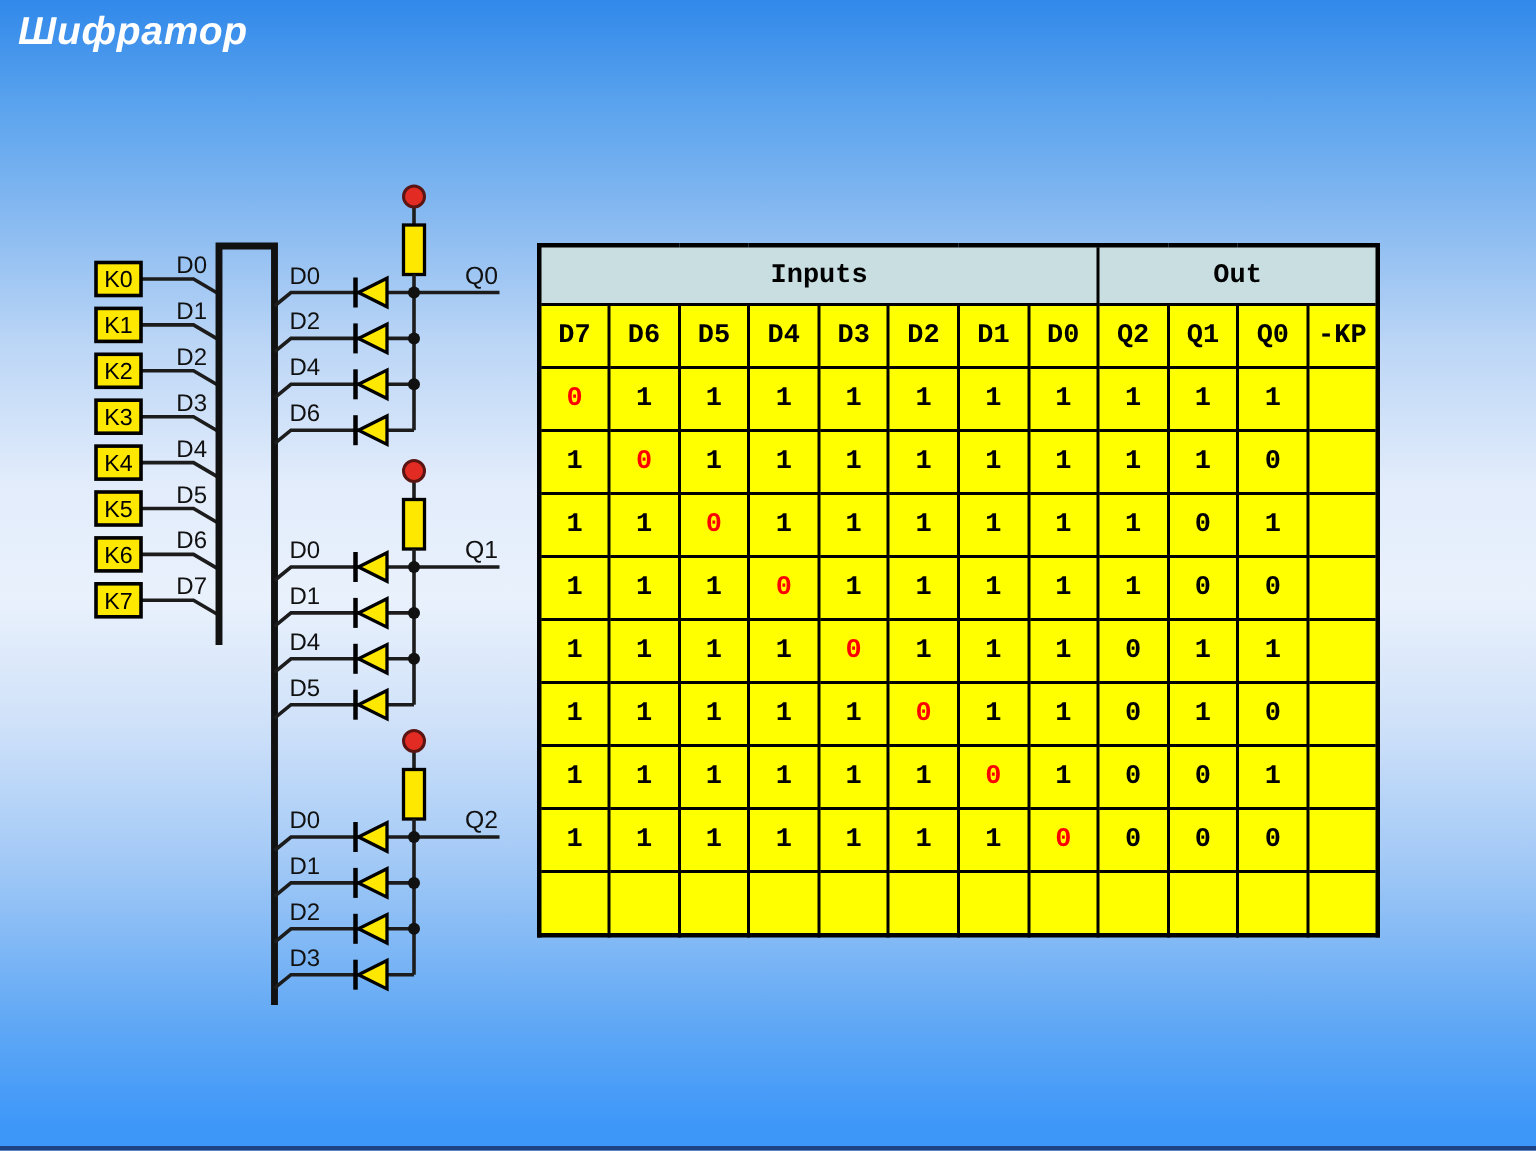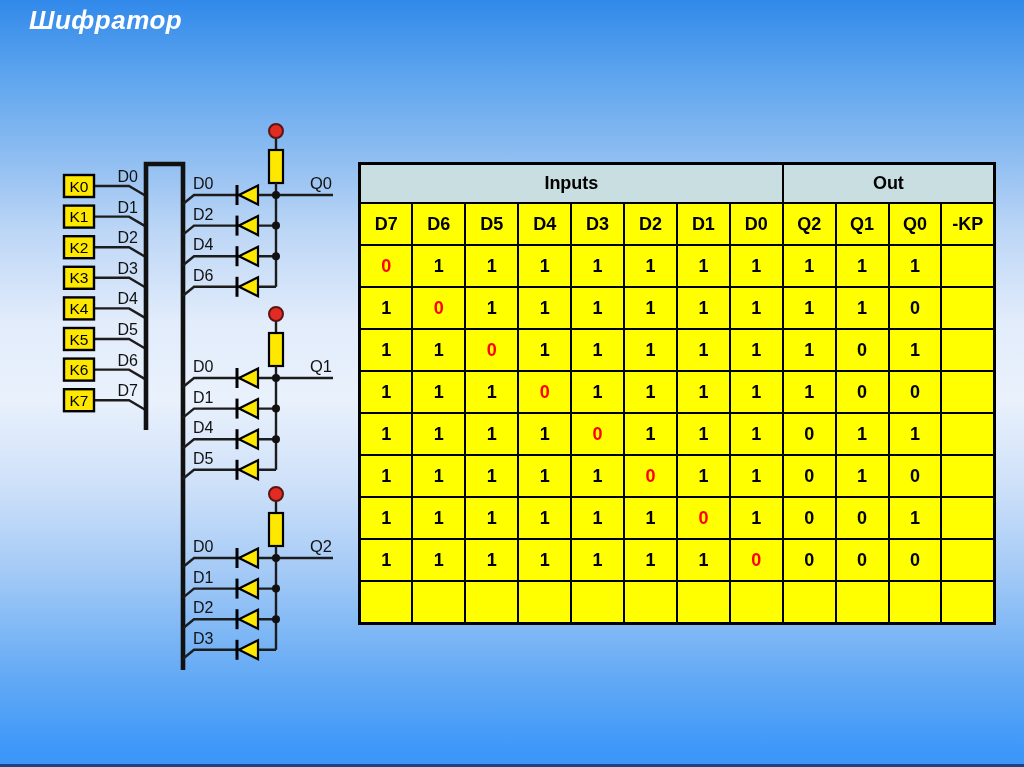--- a/index.html
+++ b/index.html
@@ -20,32 +20,32 @@
       #a2c9f6 75%,
       #64aaf5 88%,
       #3d97f9 98%,
       #3d97f9 100%);
   }
   .bottom-line{position:absolute;left:0;bottom:0;width:1024px;height:3px;background:#1e4283}
   .title{
     position:absolute;left:12px;top:5px;
     font-size:26px;font-weight:bold;font-style:italic;color:#ffffff;
     letter-spacing:.5px;
-    margin-left:17px;
   }
   .subtitle{
     position:absolute;left:12px;top:48px;
     font-size:21px;color:#000000;
   }
   #circuit{position:absolute;left:0;top:100px;width:360px;height:600px}
   #circuit text{font-family:"Liberation Sans",sans-serif}
   #truth-table{
-    position:absolute;left:358px;top:162px;width:638px;
+    position:absolute;left:358px;top:162px;width:562px;
     border-collapse:collapse;table-layout:fixed;
     border:3px solid #000;
+    font-family:Liberation Mono, monospace;
   }
   #truth-table th,#truth-table td{
     border:2px solid #000;text-align:center;vertical-align:middle;
     padding:0;font-weight:bold;color:#000;
   }
   #truth-table th.group{background:#c8dee1;height:37px;font-size:18px}
   #truth-table th.ch{background:#ffff00;height:40px;font-size:18px}
   #truth-table td{background:#ffff00;height:40px;font-size:18px}
   #truth-table td.red{color:#ff0000}
 </style>

